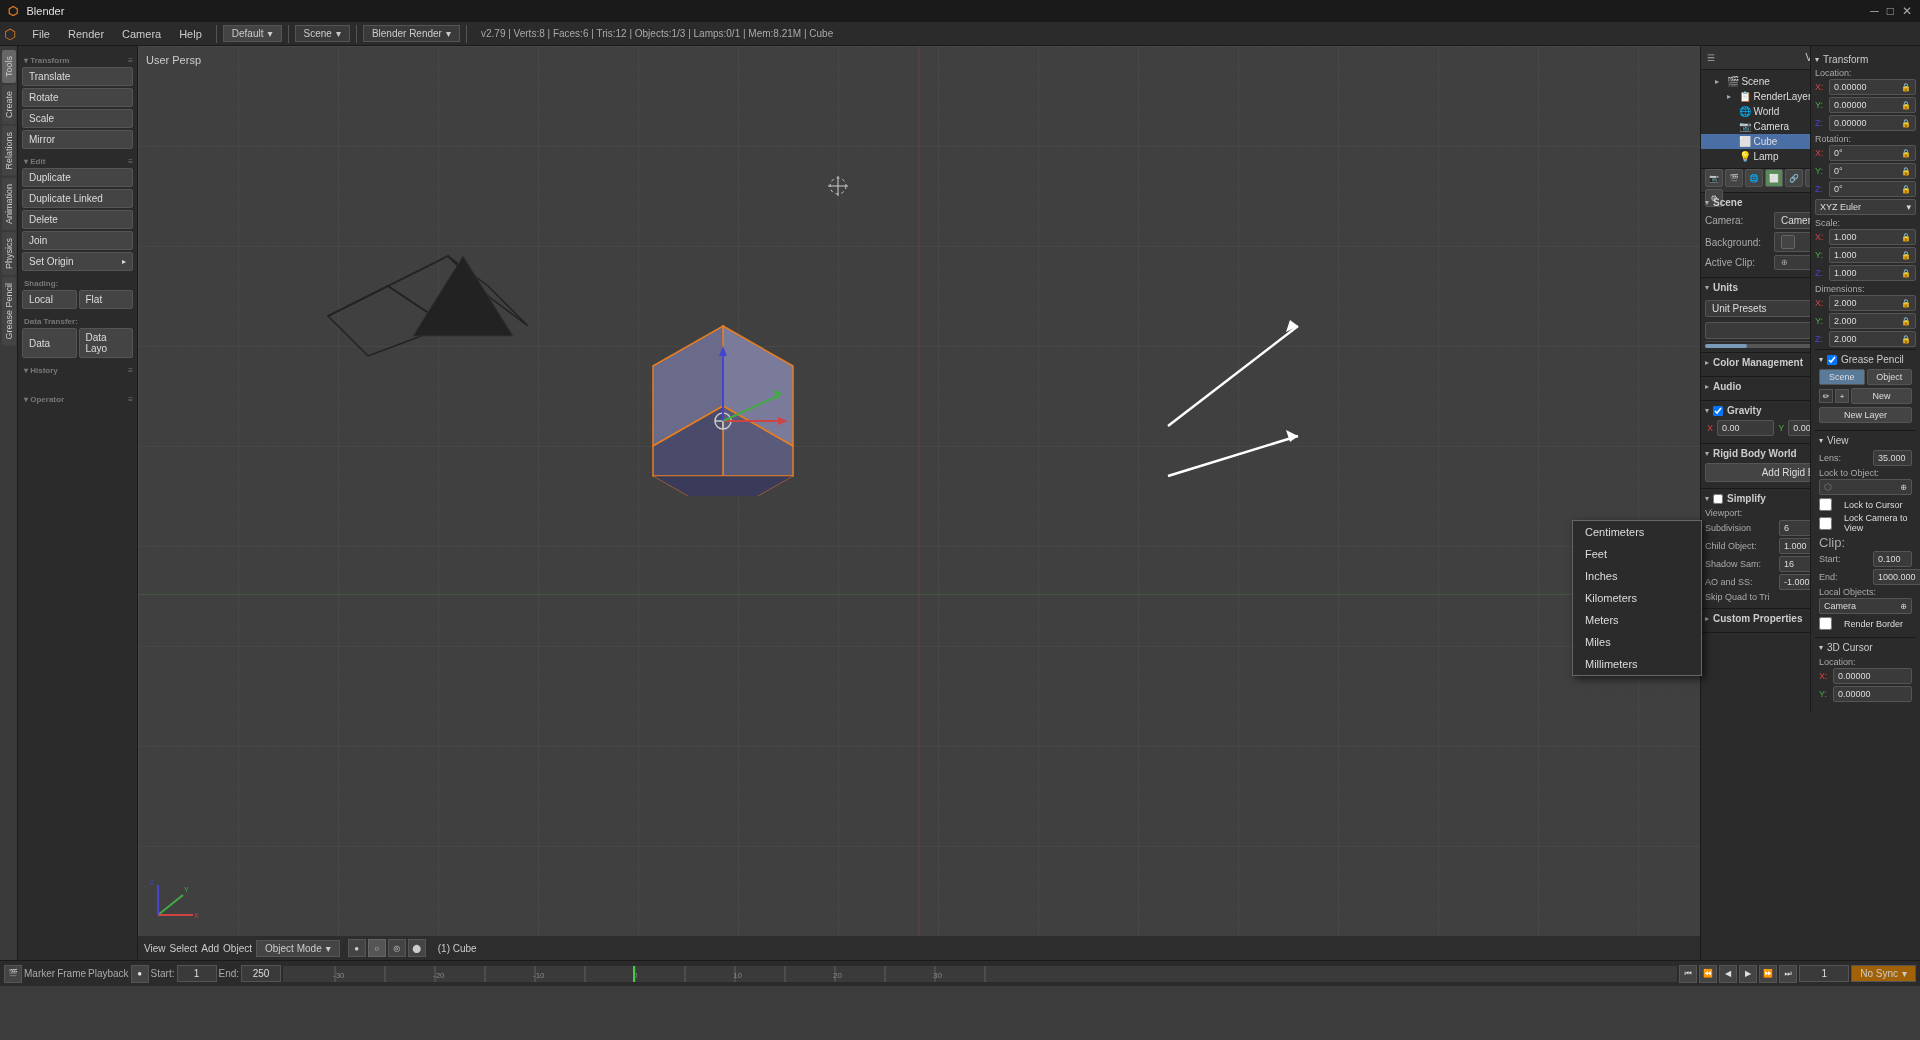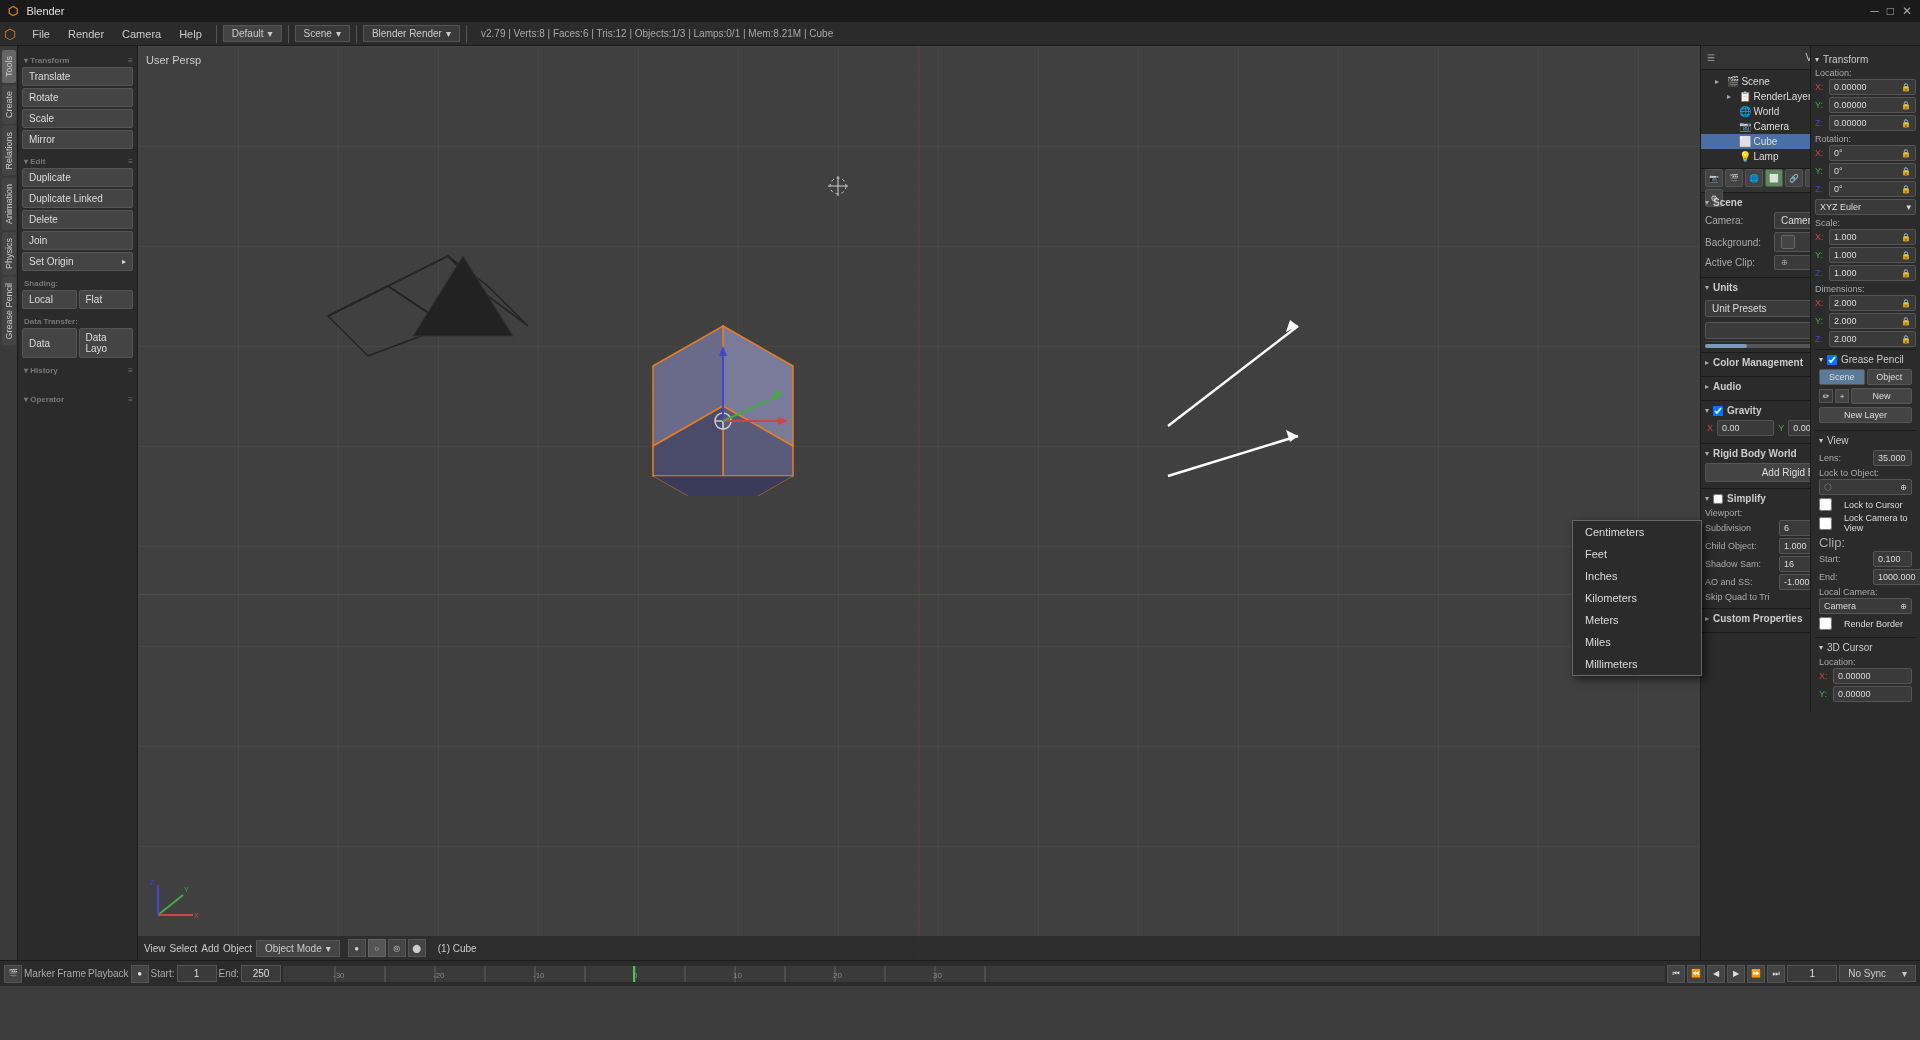--- a/index.html
+++ b/index.html
@@ -798,21 +798,21 @@
         <div class="view-field">
           <span>0.100</span>
         </div>
       </div>
       <div class="view-row">
         <span class="view-label" style="color:#aaa;">End:</span>
         <div class="view-field">
           <span>1000.000</span>
         </div>
       </div>
-      <div style="font-size:9px;color:#aaa;margin:2px 0 1px;">Local Camera:</div>
+      <div style="font-size:9px;color:#aaa;margin:2px 0 1px;">Local Objects:</div>
       <div style="background:#3a3a3a;border:1px solid #555;padding:2px 4px;font-size:9px;color:#ddd;border-radius:2px;display:flex;align-items:center;gap:4px;margin-bottom:3px;">
         <span style="flex:1;">Camera</span>
         <span style="font-size:8px;">⊕</span>
       </div>
       <div class="view-check" style="margin-bottom:3px;">
         <input type="checkbox" style="">
         <label>Render Border</label>
       </div>
     </div>
 
@@ -1137,17 +1137,17 @@
     <div style="background:#444;border:1px solid #555;width:18px;height:18px;display:flex;align-items:center;justify-content:center;font-size:8px;cursor:pointer;">⏮</div>
     <div style="background:#444;border:1px solid #555;width:18px;height:18px;display:flex;align-items:center;justify-content:center;font-size:8px;cursor:pointer;">⏪</div>
     <div style="background:#444;border:1px solid #555;width:18px;height:18px;display:flex;align-items:center;justify-content:center;font-size:8px;cursor:pointer;">◀</div>
     <div style="background:#444;border:1px solid #555;width:18px;height:18px;display:flex;align-items:center;justify-content:center;font-size:8px;cursor:pointer;">▶</div>
     <div style="background:#444;border:1px solid #555;width:18px;height:18px;display:flex;align-items:center;justify-content:center;font-size:8px;cursor:pointer;">⏩</div>
     <div style="background:#444;border:1px solid #555;width:18px;height:18px;display:flex;align-items:center;justify-content:center;font-size:8px;cursor:pointer;">⏭</div>
   </div>
 
   <div style="background:#3a3a3a;border:1px solid #555;padding:2px 6px;font-size:10px;color:#ddd;width:50px;text-align:center;">1</div>
 
-  <div style="background:#404040;border:1px solid #555;padding:2px 8px;font-size:10px;color:#ccc;cursor:pointer;display:flex;align-items:flex-end;gap:16px;">
+  <div style="background:#a16207;border:1px solid #555;padding:2px 8px;font-size:10px;color:#ccc;cursor:pointer;display:flex;align-items:flex-end;gap:4px;">
     <span>No Sync</span>
     <span>▾</span>
   </div>
 </div>
 
 </body></html>

